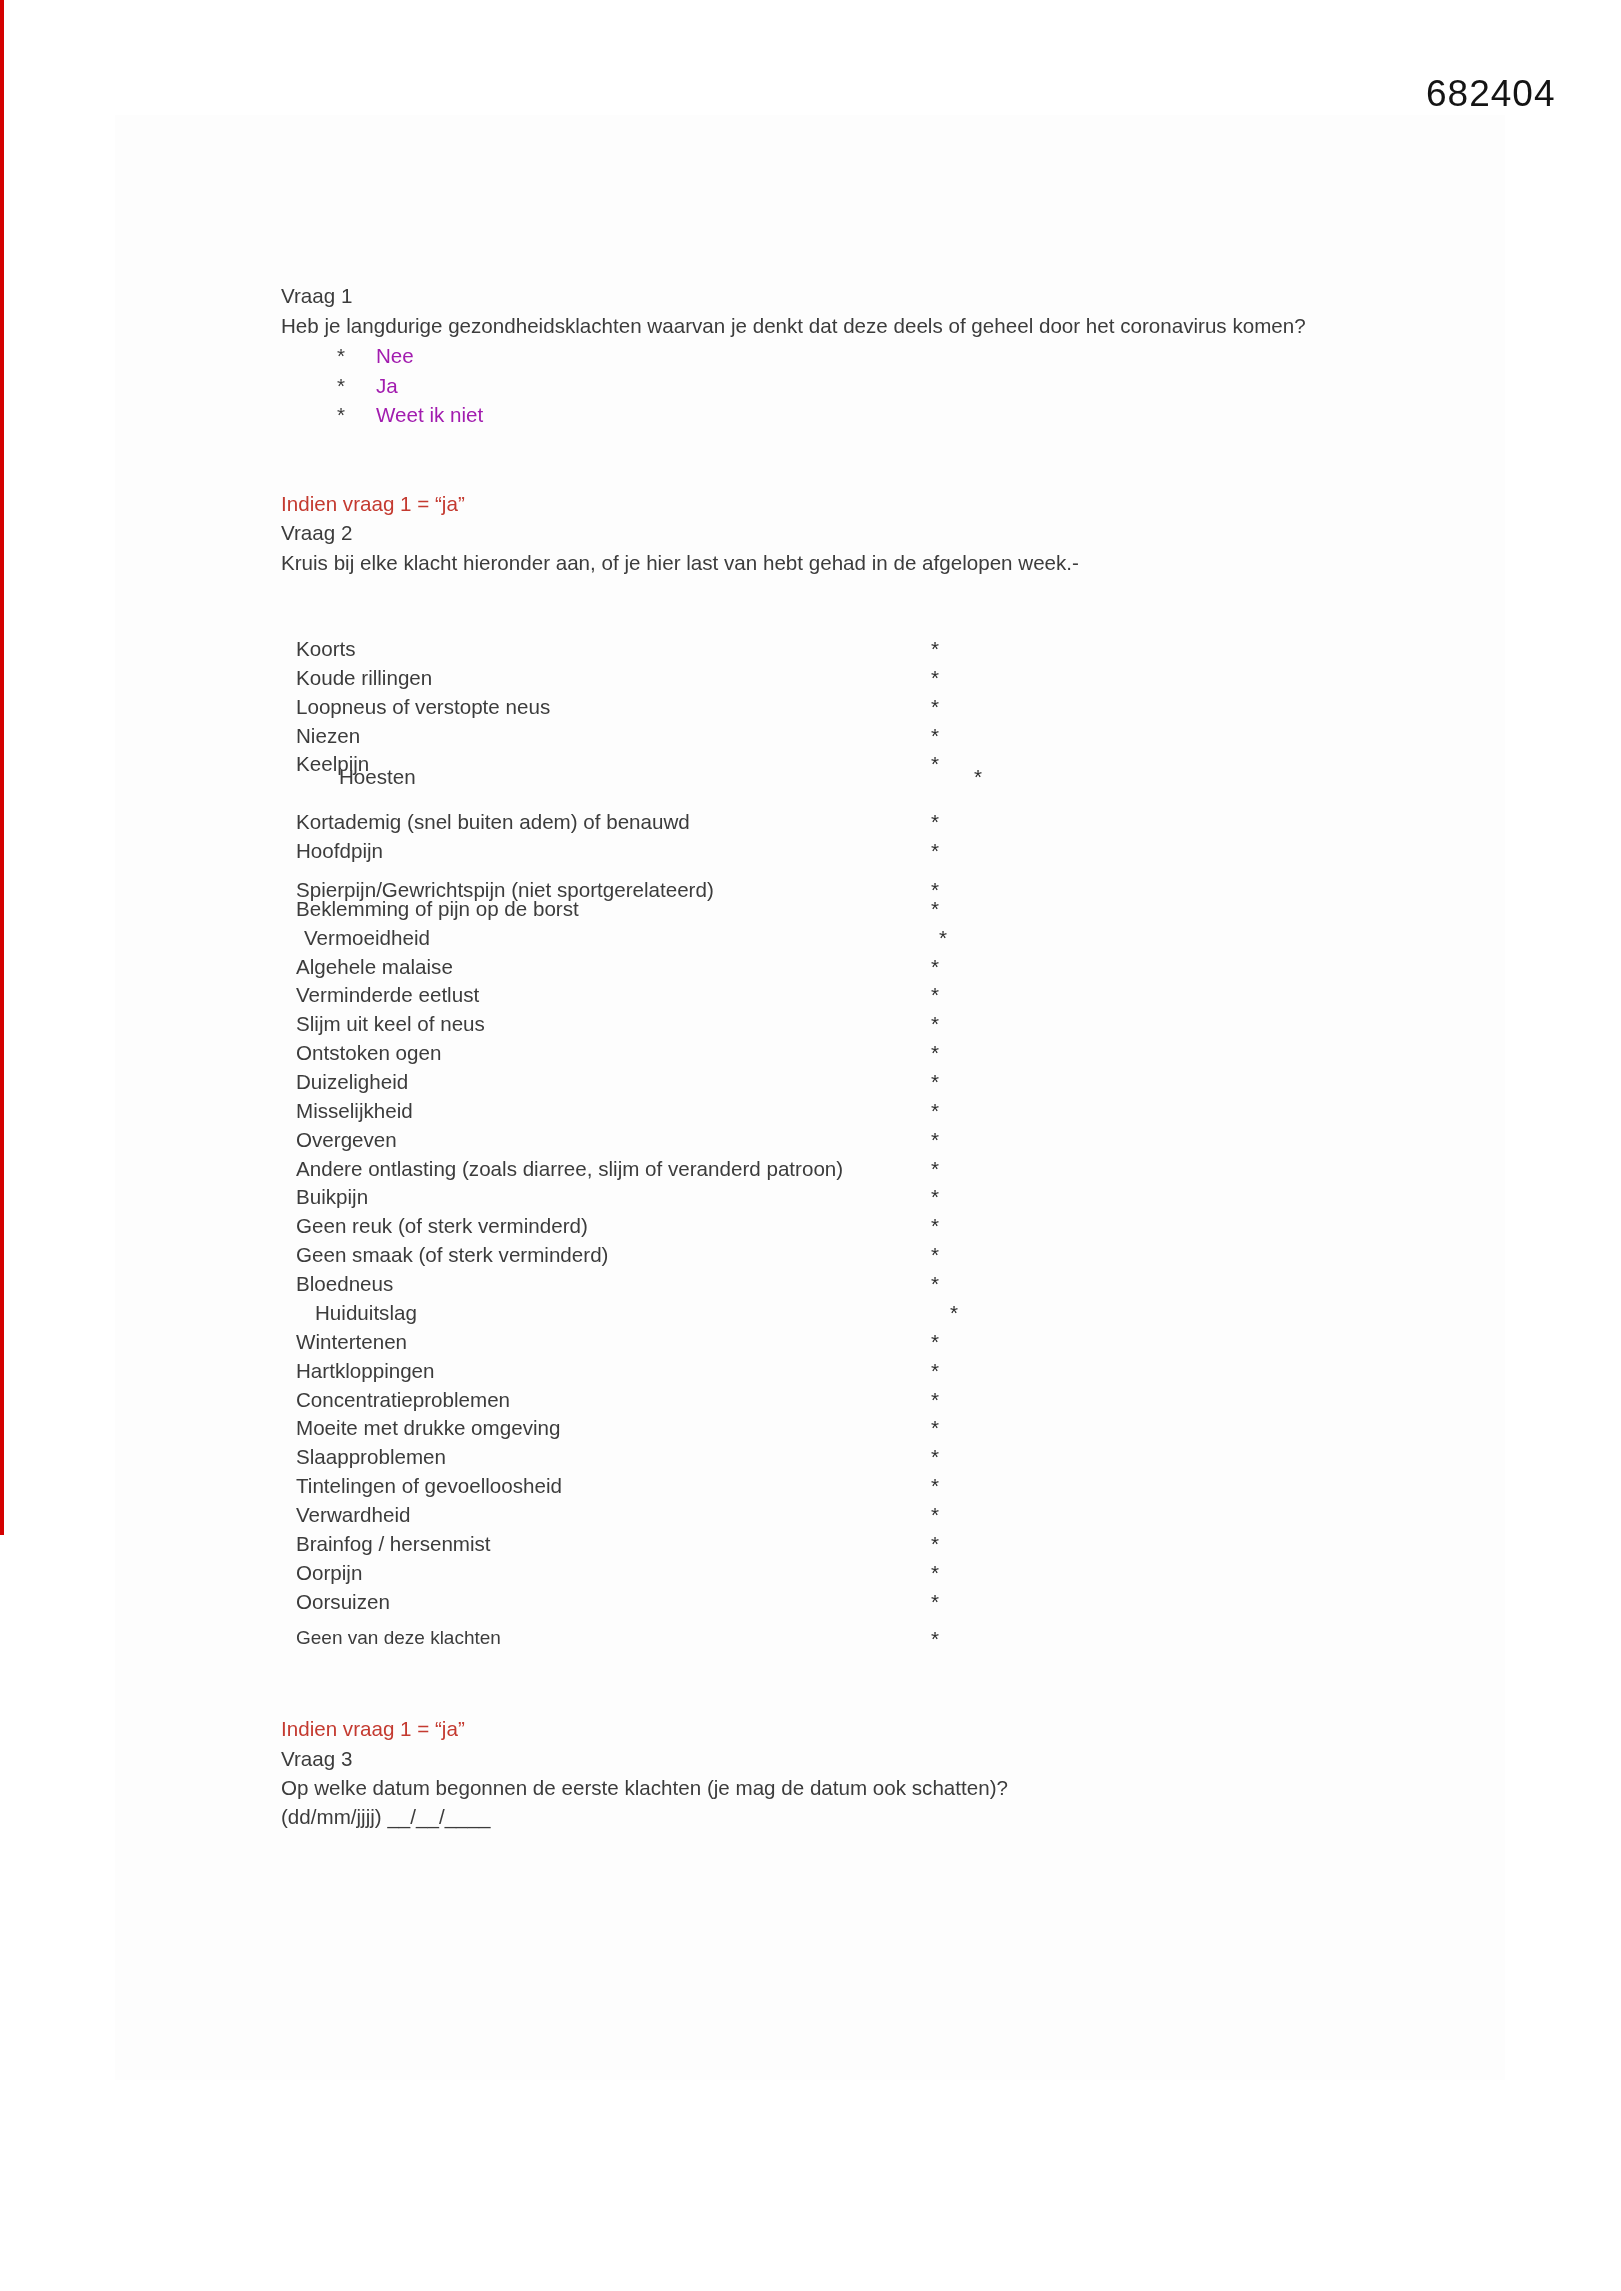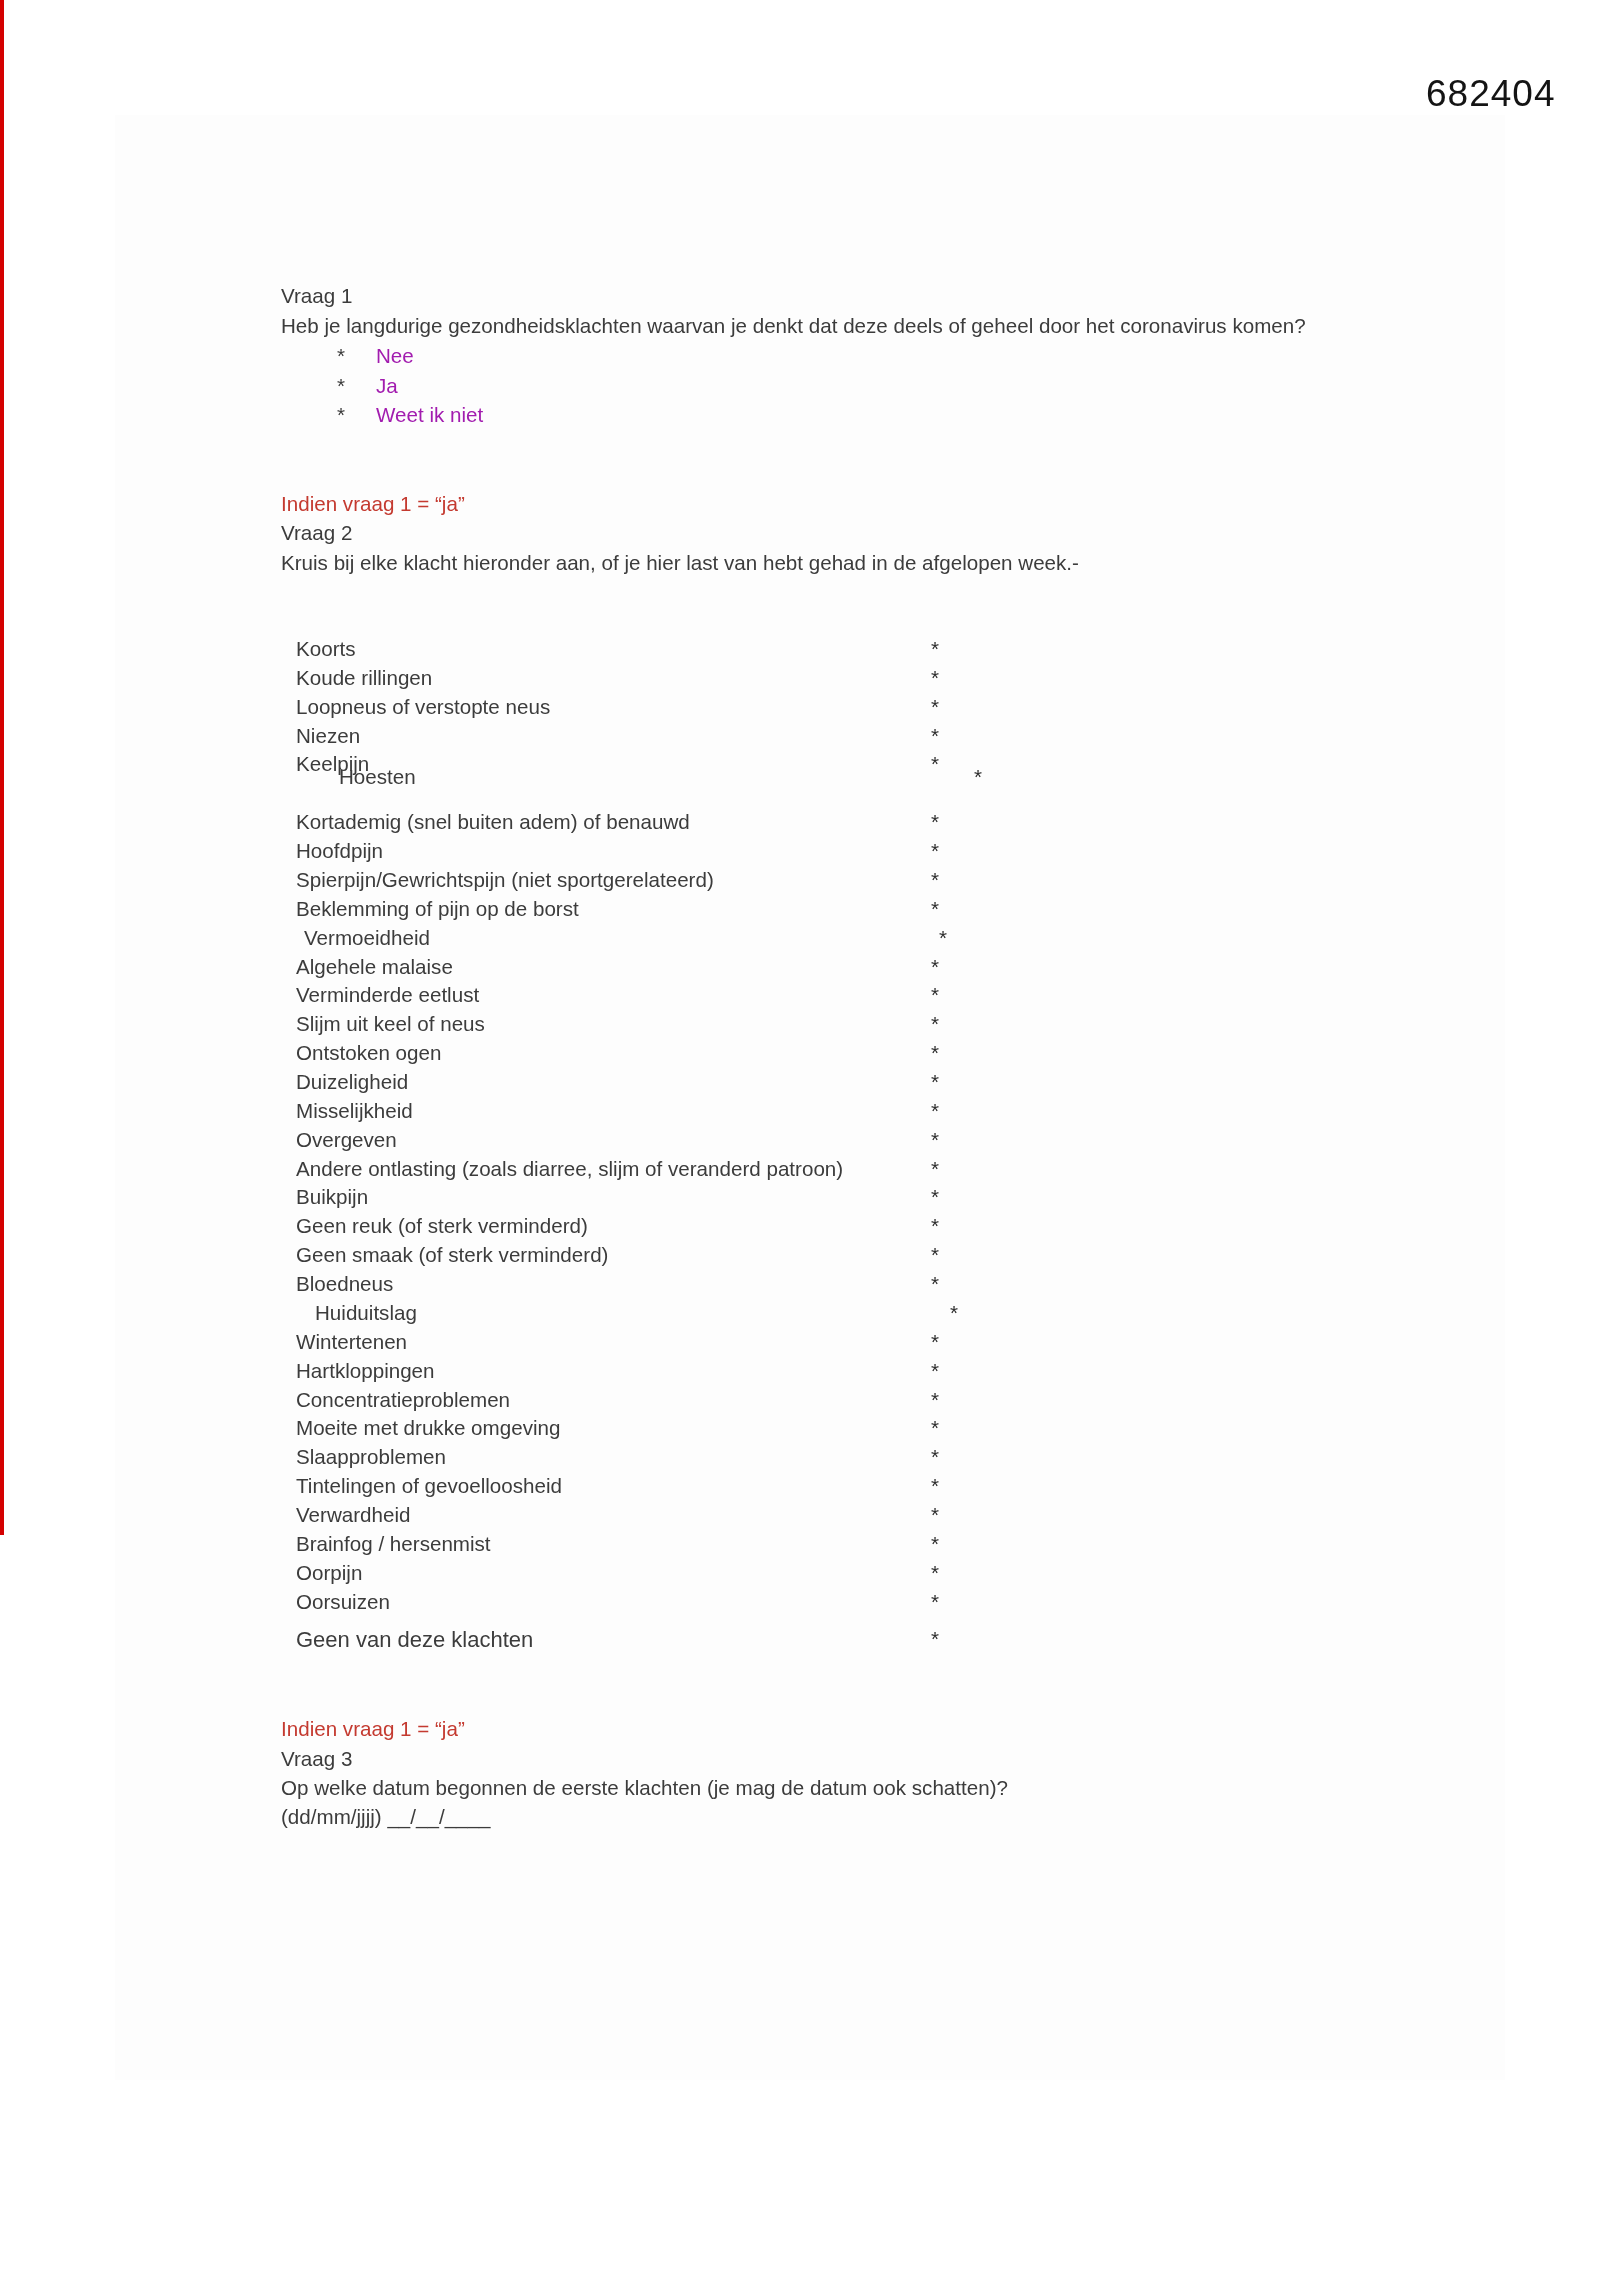--- a/index.html
+++ b/index.html
@@ -37,21 +37,21 @@
   .opt-row .marker { position: absolute; left: 56px; top: 0; font-size: 20.6px; color: #3c3c3c; }
   .opt-row .label  { position: absolute; left: 95px; top: 0; font-size: 20.6px; color: #a21caf; white-space: nowrap; }
   .symptoms {
     position: absolute; left: 296px; top: 637px;
     width: 706px;
   }
   .symptom-row { position: absolute; left: 0; height: 28px; width: 706px; }
   .symptom-row .label { position: absolute; left: 0; top: 0; font-size: 20.6px; color: #3c3c3c; white-space: nowrap; }
   .symptom-row .star  { position: absolute; left: 635px; top: 0; font-size: 20.6px; color: #2e2e2e; }
   .none-row { position: absolute; left: 296px; top: 1627px; width: 706px; height: 28px; }
-  .none-row .label { position: absolute; left: 0; top: 0; font-size: 22px; color: #3c3c3c; white-space: nowrap; }
+  .none-row .label { position: absolute; left: 0; top: 0; font-size: 19px; color: #3c3c3c; white-space: nowrap; }
   .none-row .star  { position: absolute; left: 635px; top: 0; font-size: 20.6px; color: #2e2e2e; }
 </style>
 </head>
 <body>
 
 <div class="canvas">
 
   <div class="page-sheet"></div>
 
   <div class="red-bar"></div>
@@ -119,21 +119,21 @@
       <div class="symptom-row" style="top: 173px;">
         <span class="label">Kortademig (snel buiten adem) of benauwd</span>
         <span class="star">*</span>
       </div>
 
       <div class="symptom-row" style="top: 202px;">
         <span class="label">Hoofdpijn</span>
         <span class="star">*</span>
       </div>
 
-      <div class="symptom-row" style="top: 231px; text-decoration: underline;">
+      <div class="symptom-row" style="top: 241px; text-decoration: underline;">
         <span class="label">Spierpijn/Gewrichtspijn (niet sportgerelateerd)</span>
         <span class="star">*</span>
       </div>
 
       <div class="symptom-row" style="top: 260px;">
         <span class="label">Beklemming of pijn op de borst</span>
         <span class="star">*</span>
       </div>
 
       <div class="symptom-row" style="top: 289px; margin-left: 8px;">

